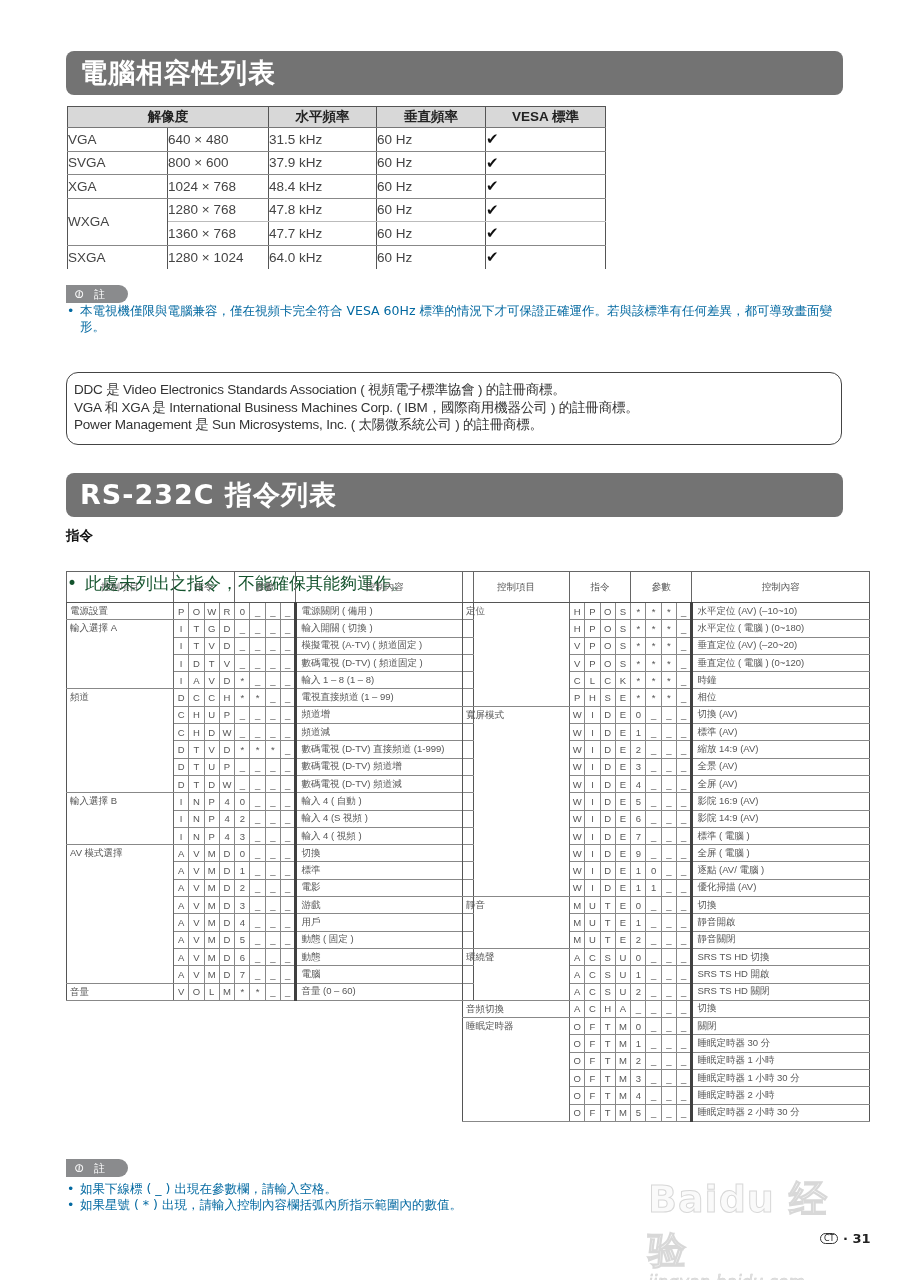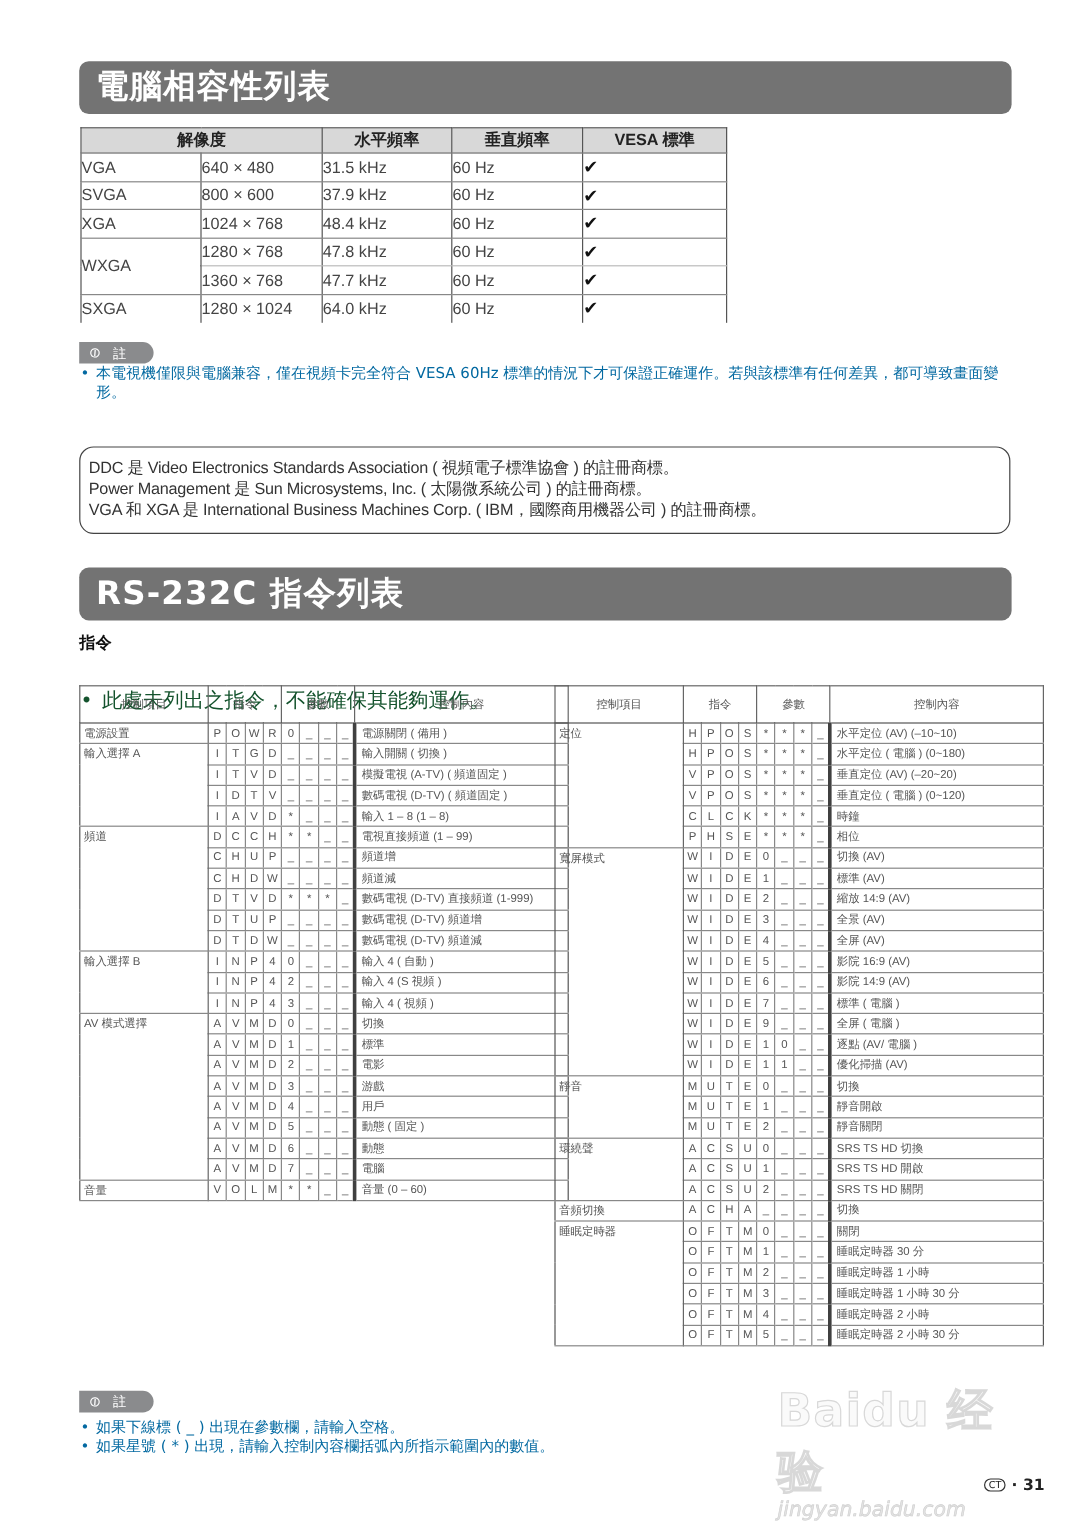--- a/index.html
+++ b/index.html
@@ -73,21 +73,21 @@
   table.rs td { height: 17.3px; border-left: 1px solid #888; border-bottom: 1px solid #888; padding: 0; }
   table.rs td.item { text-align: left; padding-left: 3px; vertical-align: top; padding-top: 2px; border-left: none; border-right: 1px solid #666;}
   table.rs td.ch { width: 15.3px; text-align: center; font-size: 9.5px; }
   table.rs td.desc { text-align: left; padding-left: 4px; border-left: 3px solid #404040; white-space: nowrap; }
   table.rs td.grp { border-top: 1px solid #666; }
 
   .watermark {
     position: absolute; left: 648px; top: 1150px; width: 205px; height: 90px;
     color: rgba(200,200,200,0.55); font-family: "DejaVu Sans", sans-serif;
   }
-  .watermark .logo { font-size: 38px; font-weight: bold; letter-spacing: 1px; -webkit-text-stroke: 1px #d8d8d8; color: #fafafa; }
+  .watermark .logo { font-size: 38px; font-weight: bold; letter-spacing: 1px; -webkit-text-stroke: 1px #d8d8d8; color: #fafafa; margin-top: 24px; }
   .watermark .url { font-size: 17px; margin-top: -4px; color: #e3e3e3; font-style: italic; -webkit-text-stroke: 0.5px #cfcfcf; }
 
   .page-footer { position: absolute; left: 820px; top: 1231px; font-size: 13px; font-weight: bold; color: #222; }
   .page-footer .lang { display: inline-block; border: 1px solid #333; border-radius: 8px; font-size: 8px; padding: 0 3px; font-weight: normal; vertical-align: 2px; }
 </style>
 </head>
 <body>
 
 <div class="section-bar" id="bar1">電腦相容性列表</div>
 
@@ -147,22 +147,22 @@
 
 <div class="note-tag" id="note1">
   <span class="clip">⊘</span><span>註</span>
 </div>
 <ul class="bullet-list" id="notes1">
   <li>本電視機僅限與電腦兼容，僅在視頻卡完全符合 VESA 60Hz 標準的情況下才可保證正確運作。若與該標準有任何差異，都可導致畫面變形。</li>
 </ul>
 
 <div class="trademark-box">
   <div>DDC 是 Video Electronics Standards Association ( 視頻電子標準協會 ) 的註冊商標。</div>
+  <div>VGA 和 XGA 是 International Business Machines Corp. ( IBM，國際商用機器公司 ) 的註冊商標。</div>
   <div>Power Management 是 Sun Microsystems, Inc. ( 太陽微系統公司 ) 的註冊商標。</div>
-  <div>VGA 和 XGA 是 International Business Machines Corp. ( IBM，國際商用機器公司 ) 的註冊商標。</div>
 </div>
 
 <div class="section-bar" id="bar2">RS-232C 指令列表</div>
 <div class="cmd-heading">指令</div>
 <div class="cmd-bullet">此處未列出之指令，不能確保其能夠運作。</div>
 
 <table class="rs" id="rs-left">
   <thead>
     <tr>
       <th style="width:107px">控制項目</th>

